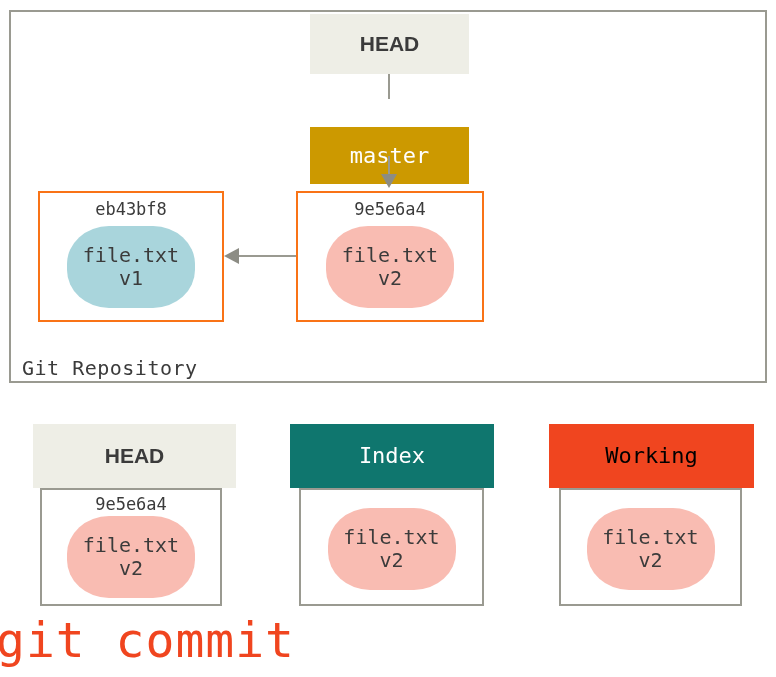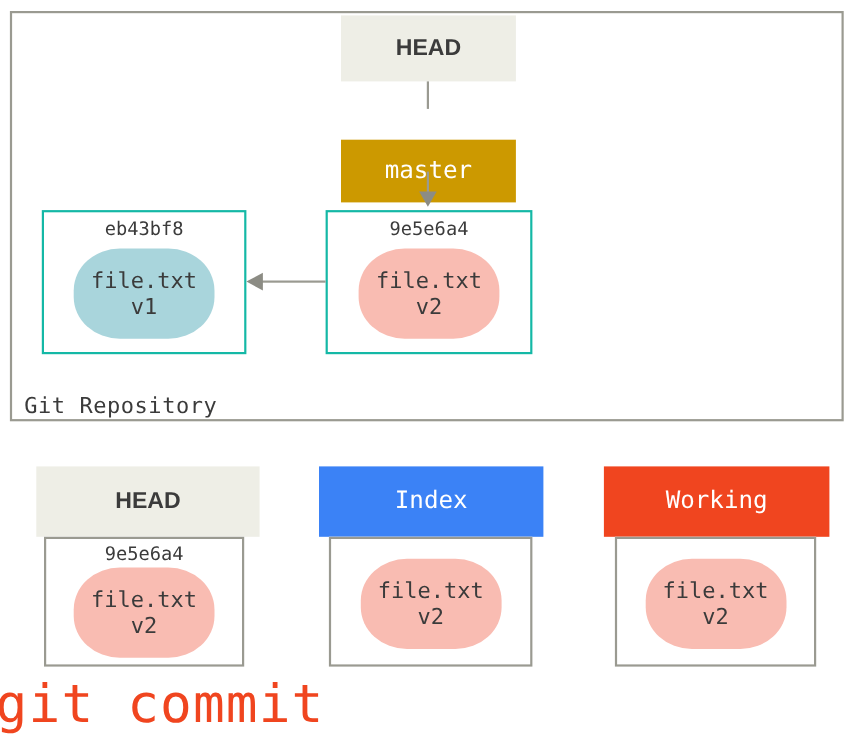--- a/index.html
+++ b/index.html
@@ -98,21 +98,21 @@
     height: 0;
     border-left: 8px solid transparent;
     border-right: 8px solid transparent;
     border-top: 14px solid #8c8c84;
   }
 
   
   .commit-box {
     position: absolute;
     background: #ffffff;
-    border: 2px solid #14b8a6;
+    border: 2px solid #f97316;
     box-sizing: border-box;
   }
   .commit-eb {
     left: 38px;
     top: 191px;
     width: 186px;
     height: 131px;
   }
   .commit-9e {
     left: 296px;
@@ -204,39 +204,39 @@
     width: 182px;
     height: 118px;
   }
 
   
   .index-area-header {
     left: 290px;
     top: 424px;
     width: 204px;
     height: 64px;
-    background: #3b82f6;
+    background: #0f766e;
     color: #ffffff;
     font-size: 22px;
   }
   .index-area-body {
     left: 299px;
     top: 488px;
     width: 185px;
     height: 118px;
   }
 
   
   .wd-area-header {
     left: 549px;
     top: 424px;
     width: 205px;
     height: 64px;
     background: #f0451f;
-    color: #ffffff;
+    color: #000000;
     font-size: 22px;
   }
   .wd-area-body {
     left: 559px;
     top: 488px;
     width: 183px;
     height: 118px;
   }
 
   .area-hash {

